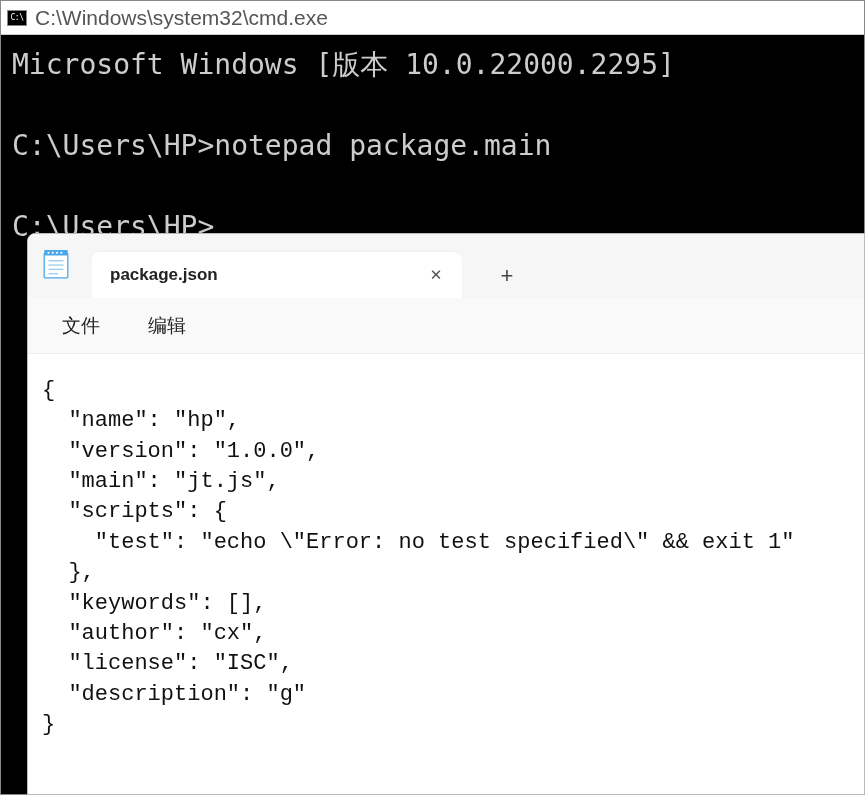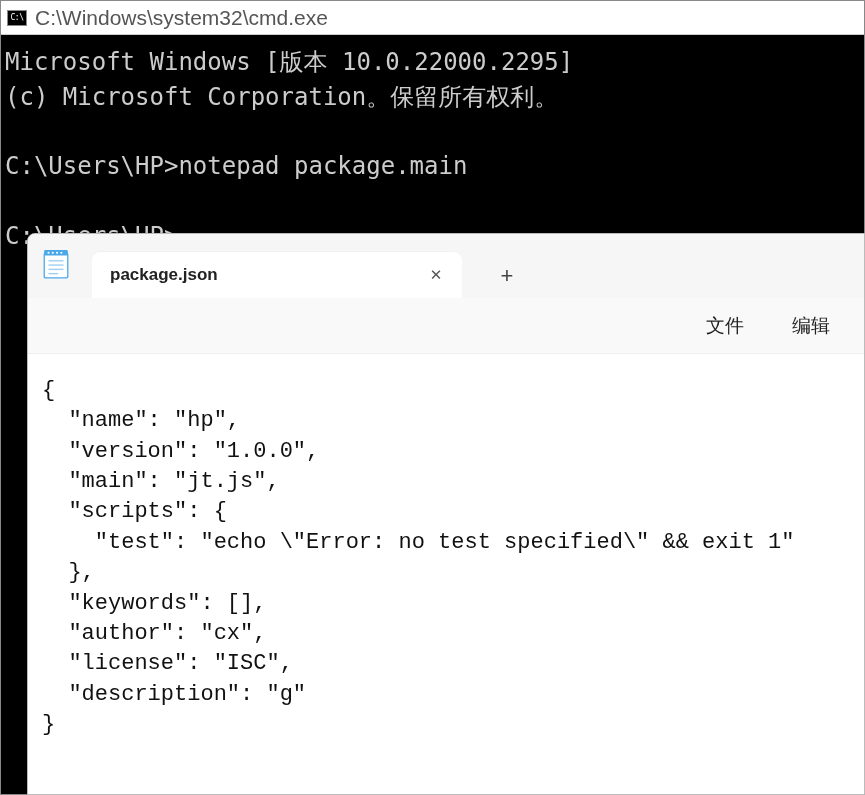--- a/index.html
+++ b/index.html
@@ -40,23 +40,23 @@
       font-size: 8px;
       font-family: monospace;
       border: 1px solid #888;
       letter-spacing: -0.5px;
     }
     .cmd-title {
       font-size: 21px;
       color: #555;
     }
     .cmd-body {
-      padding: 10px 4px;
+      padding: 10px 11px;
       font-family: "NSimSun", "SimSun", "Consolas", monospace;
-      font-size: 24px;
+      font-size: 28px;
       color: #ccc;
       line-height: 1.45;
       white-space: pre-wrap;
     }
     .cmd-line { display: block; }
     .notepad-window {
       position: absolute;
       top: 233px;
       left: 27px;
       width: 838px;
@@ -125,21 +125,20 @@
       border-radius: 6px;
     }
     .np-menubar {
       height: 56px;
       background: #f9f9f9;
       border-bottom: 1px solid #eee;
       display: flex;
       align-items: center;
       padding: 0 10px;
       gap: 0;
-      justify-content: flex-end;
     }
     .menu-item {
       padding: 8px 24px;
       font-size: 19px;
       color: #222;
       cursor: pointer;
       border-radius: 4px;
     }
     .np-content {
       flex: 1;
@@ -154,21 +153,21 @@
     }
   </style>
 </head>
 <body>
 
 <div class="cmd-window">
   <div class="cmd-titlebar">
     <span class="cmd-icon">C:\</span>
     <span class="cmd-title">C:\Windows\system32\cmd.exe</span>
   </div>
-  <div class="cmd-body"><span class="cmd-line">Microsoft Windows [版本 10.0.22000.2295]</span><span class="cmd-line">(c) Microsoft Corporation。保留所有权利。</span><span class="cmd-line"> </span><span class="cmd-line"><span>C:\Users\HP&gt;</span><span>notepad package.main</span></span><span class="cmd-line"> </span><span class="cmd-line"><span>C:\Users\HP&gt;</span></span></div>
+  <div class="cmd-body"><span class="cmd-line">Microsoft Windows [版本 10.0.22000.2295]</span><span class="cmd-line"> </span><span class="cmd-line"><span>C:\Users\HP&gt;</span><span>notepad package.main</span></span><span class="cmd-line"> </span><span class="cmd-line"><span>C:\Users\HP&gt;</span></span></div>
 </div>
 
 <div class="notepad-window">
   <div class="np-titlebar">
     <span class="np-app-icon">
       <svg viewBox="0 0 24 28">
         <rect x="1" y="4" width="22" height="23" rx="1" fill="#fff" stroke="#4aa8e8" stroke-width="1.2"></rect>
         <rect x="1" y="1" width="22" height="5" rx="1" fill="#4aa8e8"></rect>
         <circle cx="5" cy="3.5" r="1" fill="#fff"></circle>
         <circle cx="9" cy="3.5" r="1" fill="#fff"></circle>

